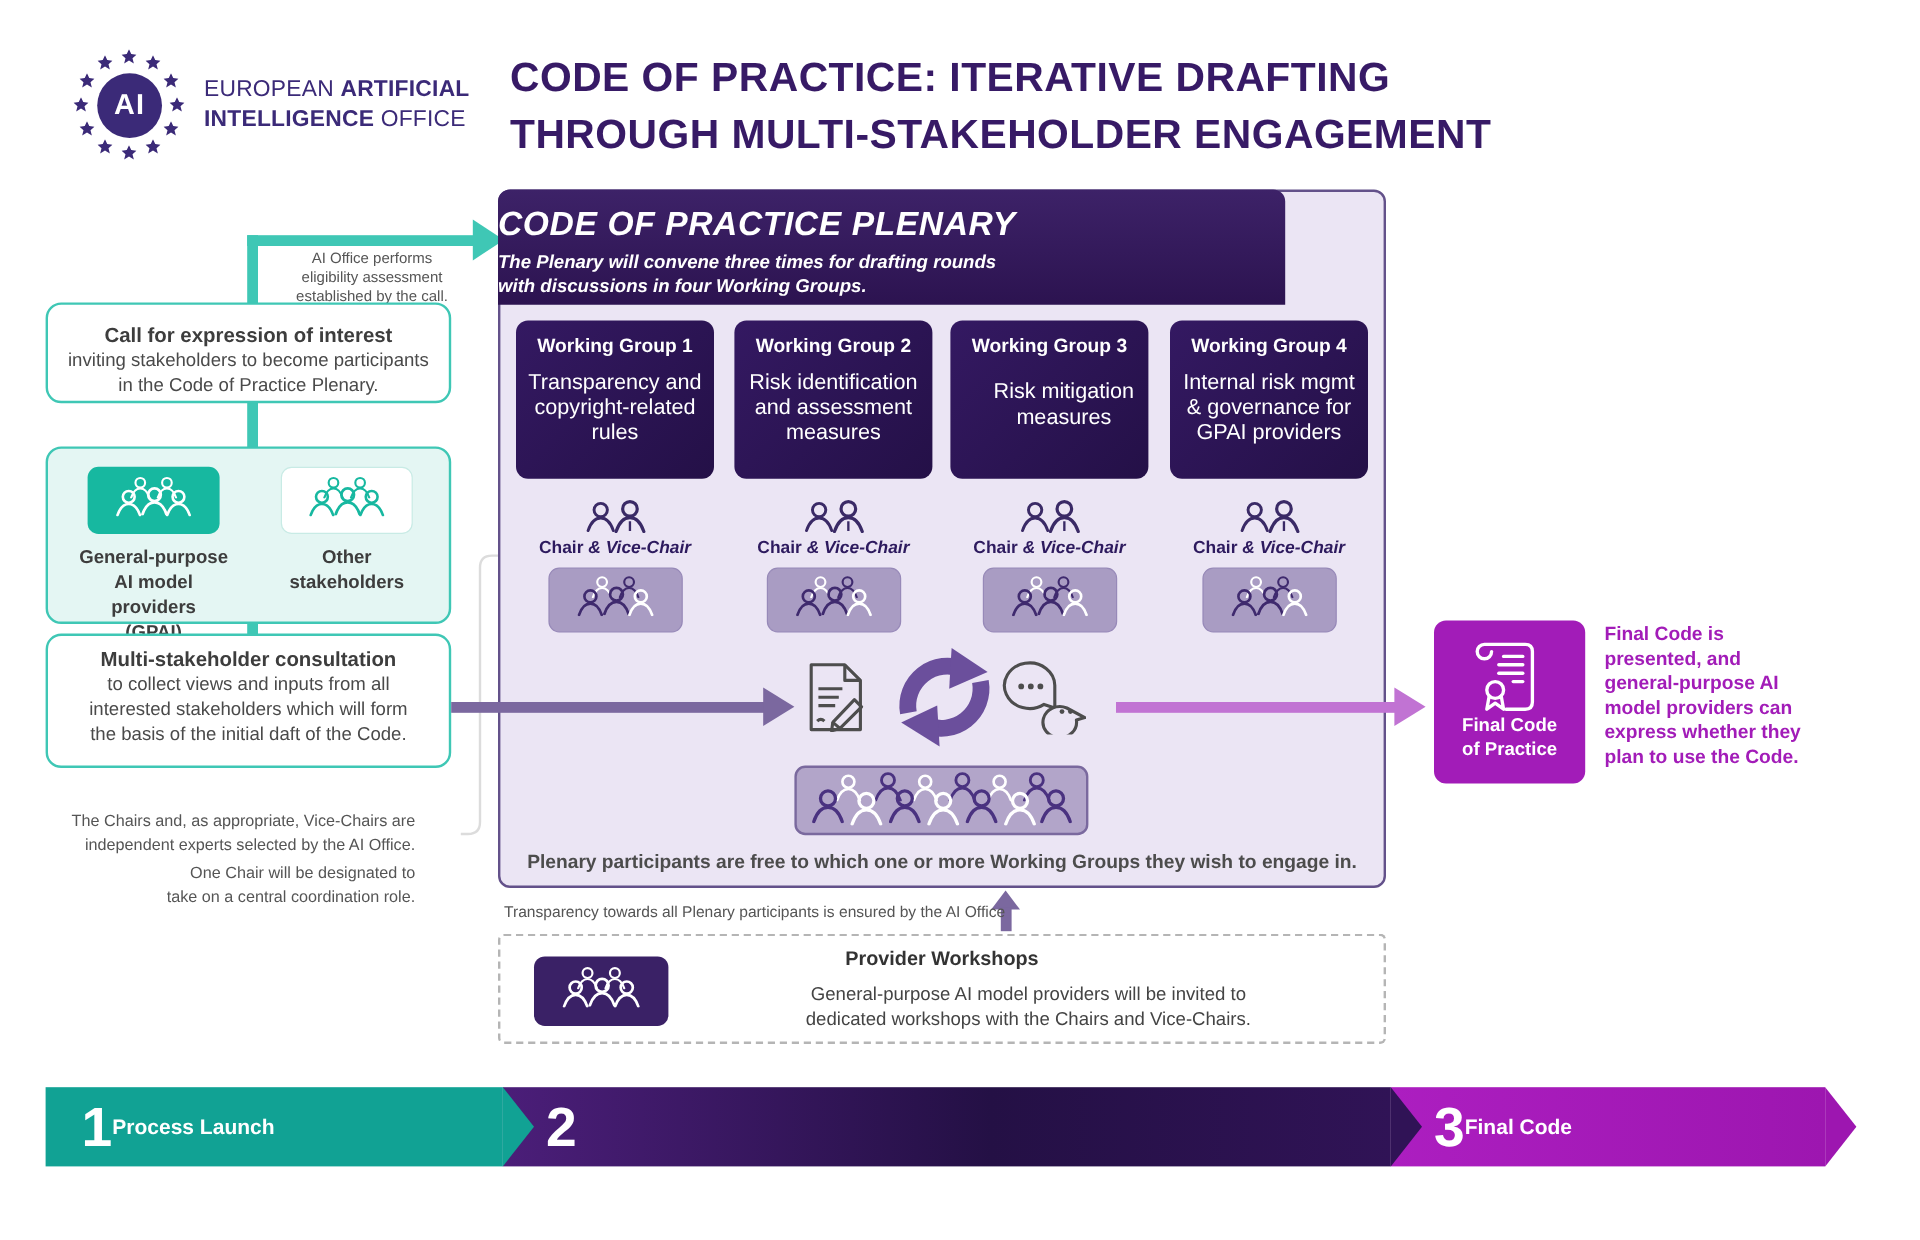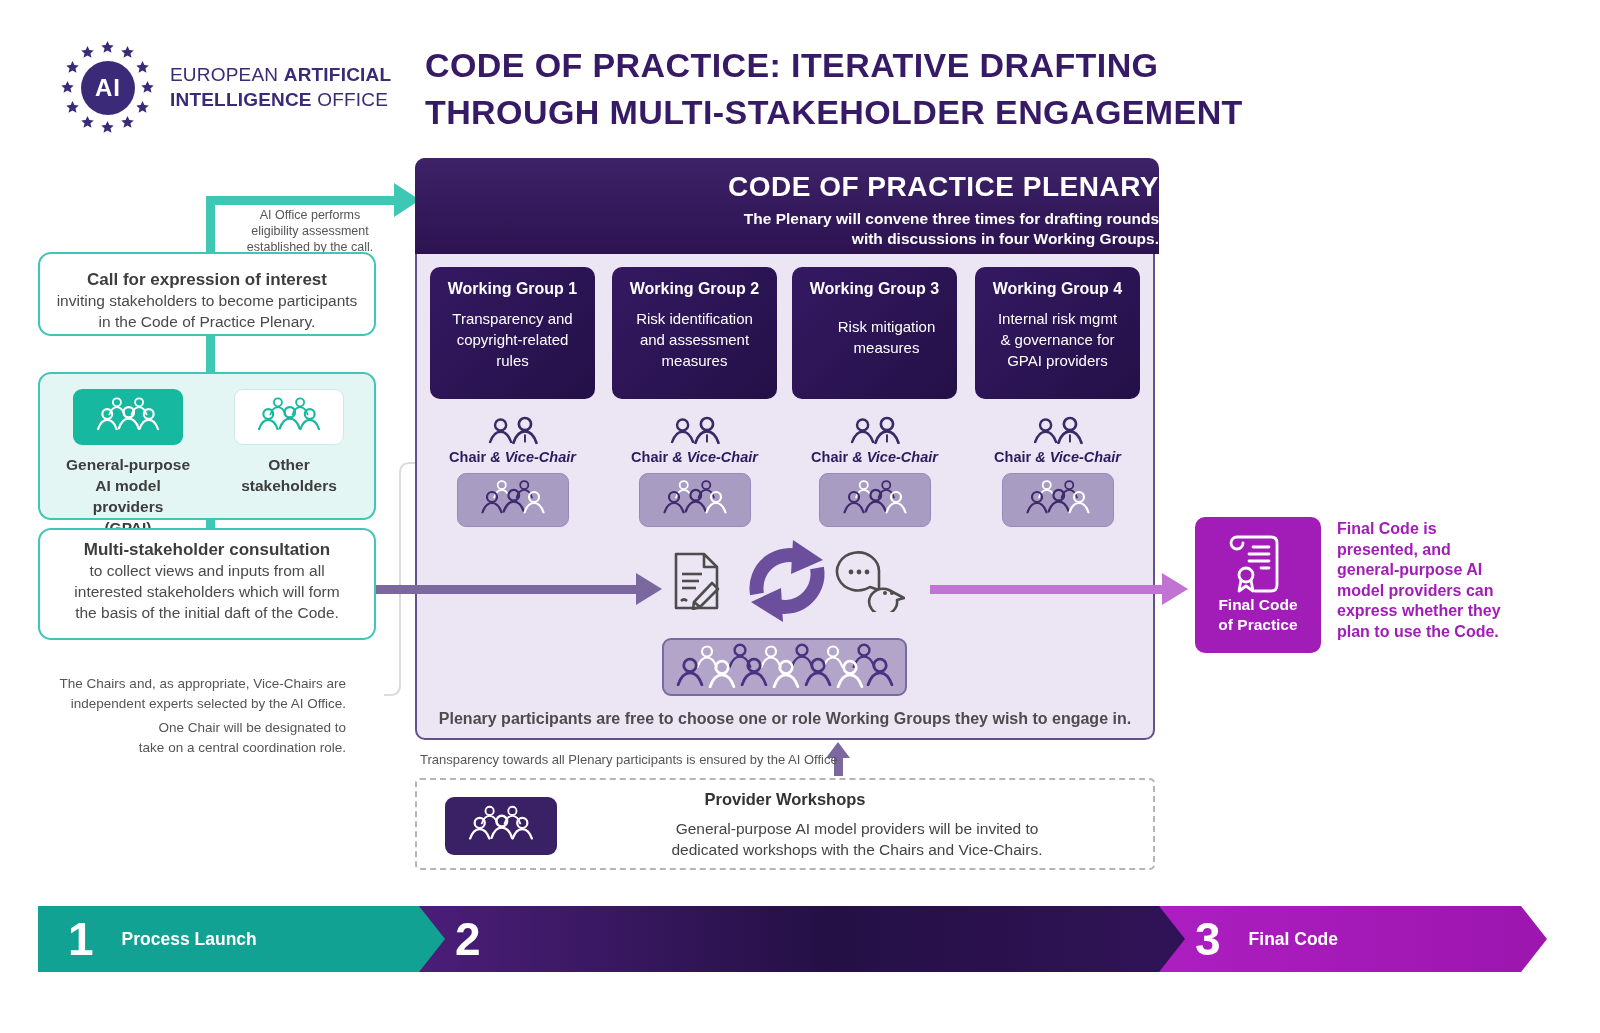--- a/index.html
+++ b/index.html
@@ -22,28 +22,28 @@
   .teal-box { position:absolute; background:#fff; border:2px solid #3fc7b5; border-radius:13px; text-align:center; color:#4a4a4a; }
   .teal-box .t { font-weight:bold; font-size:17px; color:#3d3d3d; }
   .teal-box .d { font-size:15.5px; line-height:21px; }
   .stake-tile { position:absolute; border-radius:9px; display:flex; align-items:center; justify-content:center; }
   .stake-label { position:absolute; font-weight:bold; font-size:15.5px; line-height:21px; color:#3d3d3d; text-align:center; }
   .gray-note { position:absolute; font-size:13.5px; color:#555; line-height:20px; text-align:right; }
 
   
   .plenary { left:415px; top:158px; width:740px; height:582px; border-radius:10px;
     background:#ebe5f4; border:2px solid #63518a; }
-  .plenary-header { position:absolute; left:-2px; top:-2px; width:744px; height:96px; border-radius:10px 10px 0 0;
-    background:linear-gradient(180deg,#3d2268 0%, #2c1350 100%); color:#fff; text-align:right; }
+  .plenary-header { position:absolute; left:-2px; top:-2px; width:656px; height:96px; border-radius:10px 10px 0 0;
+    background:linear-gradient(180deg,#3d2268 0%, #2c1350 100%); color:#fff; text-align:left;font-style:italic; }
   .plenary-header .pt { font-weight:bold; font-size:28px; letter-spacing:.5px; padding-top:13px; }
   .plenary-header .ps { font-size:15.5px; font-weight:bold; line-height:20px; margin-top:6px; }
   .wg-card { position:absolute; top:107px; width:165px; height:132px; border-radius:10px;
     background:linear-gradient(135deg,#341962 0%, #241047 100%); color:#fff; text-align:center; padding-top:13px; }
   .wg-card .wt { font-weight:bold; font-size:16px; }
-  .wg-card .wd { font-size:15px; line-height:21px; margin-top:10px; }
+  .wg-card .wd { font-size:18px; line-height:21px; margin-top:10px; }
   .chair-col { position:absolute; top:253px; width:165px; text-align:center; }
   .chair-label { font-size:14.5px; font-weight:bold; color:#2d1a5e; margin-top:2px; }
   .chair-label .it { font-style:italic; }
   .chair-group-box { margin:8px auto 0; width:112px; height:54px; background:#a99cc3; border:1px solid #9789b8;
     border-radius:9px; display:flex; align-items:center; justify-content:center; }
   .crowd-box { position:absolute; left:245px; top:478px; width:245px; height:58px; background:#b2a5c9;
     border:2px solid #7a699e; border-radius:9px; display:flex; align-items:center; justify-content:center; }
   .plenary-caption { position:absolute; left:0; top:550px; width:100%; text-align:center;
     font-size:16px; font-weight:bold; color:#4c4c4c; }
 
@@ -64,21 +64,21 @@
   .workshop-body { position:absolute; left:140px; top:38px; width:460px; text-align:center; font-size:15.5px; line-height:21px; color:#444; }
 
   
   .final-box { left:1195px; top:517px; width:126px; height:136px; background:#a21cb8; border-radius:10px; text-align:center; }
   .final-box .fl { color:#fff; font-weight:bold; font-size:15.5px; line-height:20px; margin-top:2px; }
   .final-par { left:1337px; top:519px; width:180px; color:#a21cb8; font-weight:bold; font-size:16px; line-height:20.5px; }
 
   
   .bar-seg { position:absolute; top:906px; height:66px; display:flex; align-items:center; color:#fff; }
   .bar-num { font-weight:bold; font-size:46px; line-height:46px; }
-  .bar-label { font-weight:bold; font-size:17.5px; margin-left:28px; }
+  .bar-label { font-weight:bold; font-size:17.5px; }
   .bar-tip { position:absolute; top:906px; width:0; height:0; border-top:33px solid transparent; border-bottom:33px solid transparent; }
 
   svg.icon { display:block; }
 </style>
 </head>
 <body>
 
 <div class="page">
 
   <svg width="0" height="0" style="position:absolute">
@@ -330,21 +330,21 @@
         <use href="#person" x="4" y="14" width="30" height="30" style="color:#4a3280"></use>
         <use href="#person" x="36" y="16" width="30" height="30" style="color:#fff"></use>
         <use href="#person" x="68" y="14" width="30" height="30" style="color:#4a3280"></use>
         <use href="#person" x="100" y="16" width="30" height="30" style="color:#fff"></use>
         <use href="#person" x="132" y="14" width="30" height="30" style="color:#4a3280"></use>
         <use href="#person" x="164" y="16" width="30" height="30" style="color:#fff"></use>
         <use href="#person" x="194" y="14" width="30" height="30" style="color:#4a3280"></use>
       </svg>
     </div>
 
-    <div class="plenary-caption">Plenary participants are free to choose one or role Working Groups they wish to engage in.</div>
+    <div class="plenary-caption">Plenary participants are free to which one or more Working Groups they wish to engage in.</div>
   </div>
 
   <div class="arrow-rect" style="left:376px; top:585px; width:262px; background:#7b689f;"></div>
   <div class="arrow-head-right" style="left:636px; top:573px; border-top-width:16px; border-bottom-width:16px; border-left:26px solid #7b689f;"></div>
 
   <div class="arrow-rect" style="left:930px; top:585px; width:234px; background:#c173d3;"></div>
   <div class="arrow-head-right" style="left:1162px; top:573px; border-top-width:16px; border-bottom-width:16px; border-left:26px solid #c173d3;"></div>
 
   <div class="arrow-head-up" style="left:826px; top:742px; border-bottom:16px solid #7b689f;"></div>
   <div class="arrow-rect" style="left:834px; top:756px; width:9px; height:20px; background:#7b689f;"></div>

